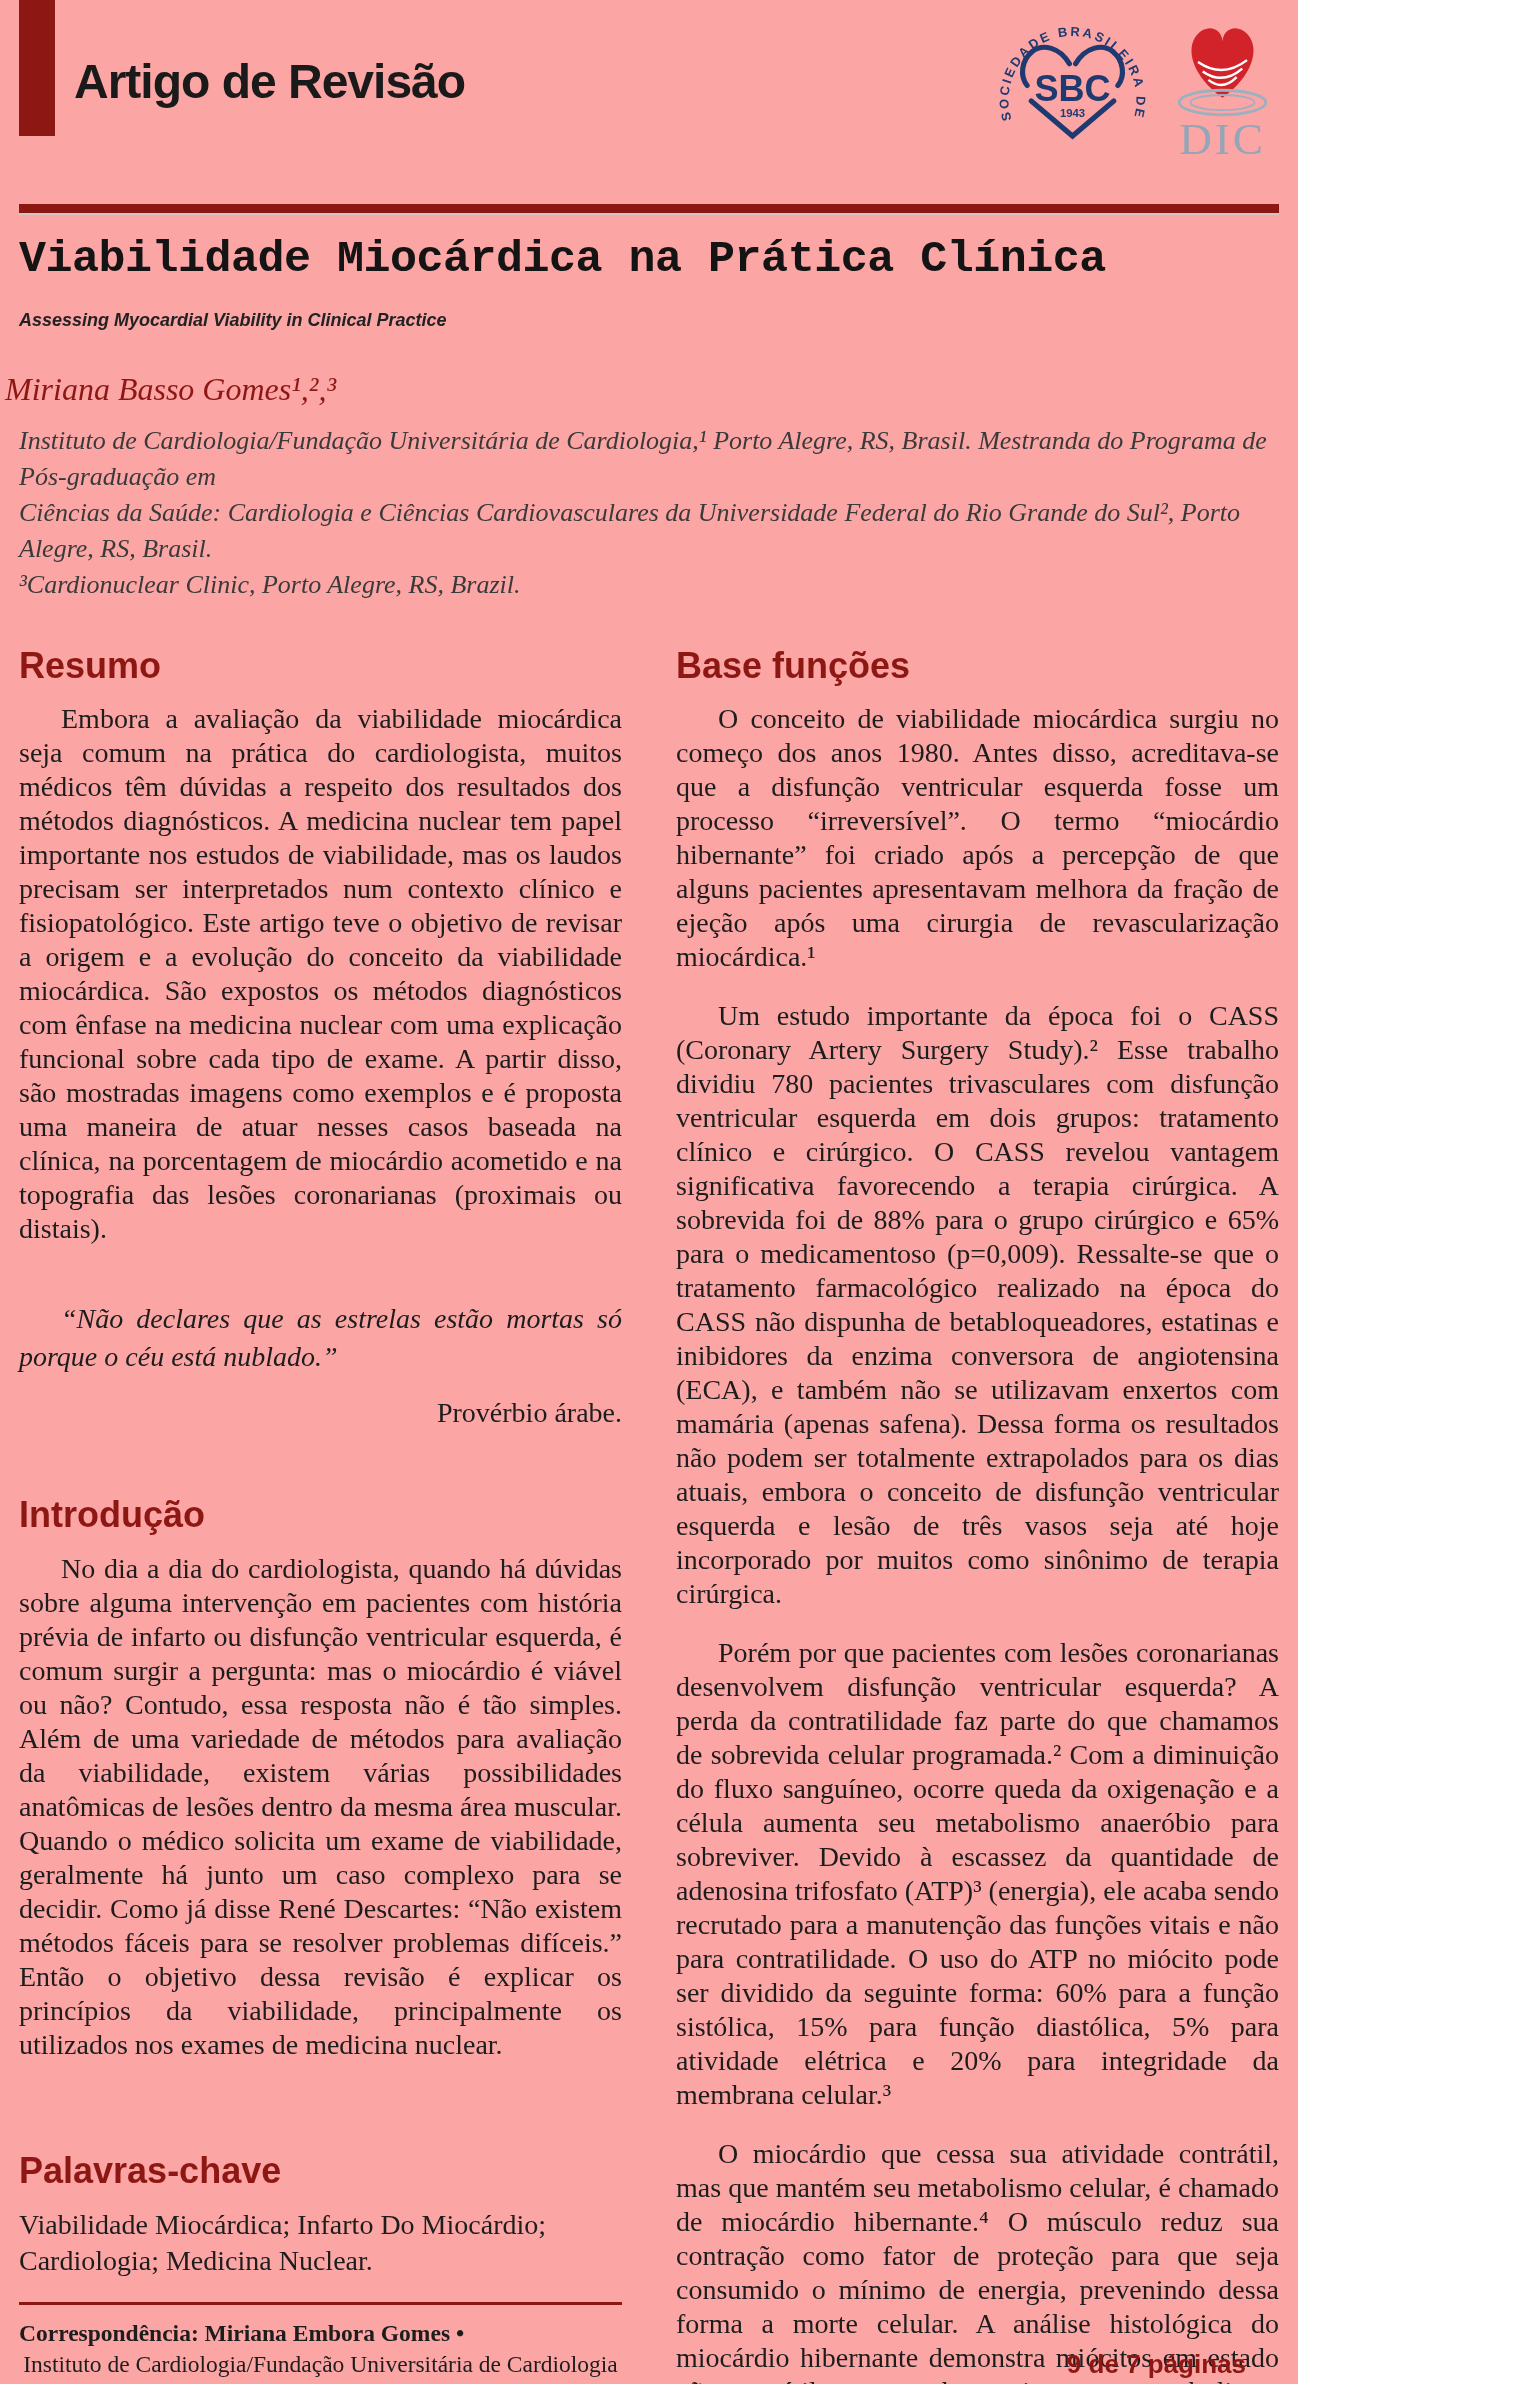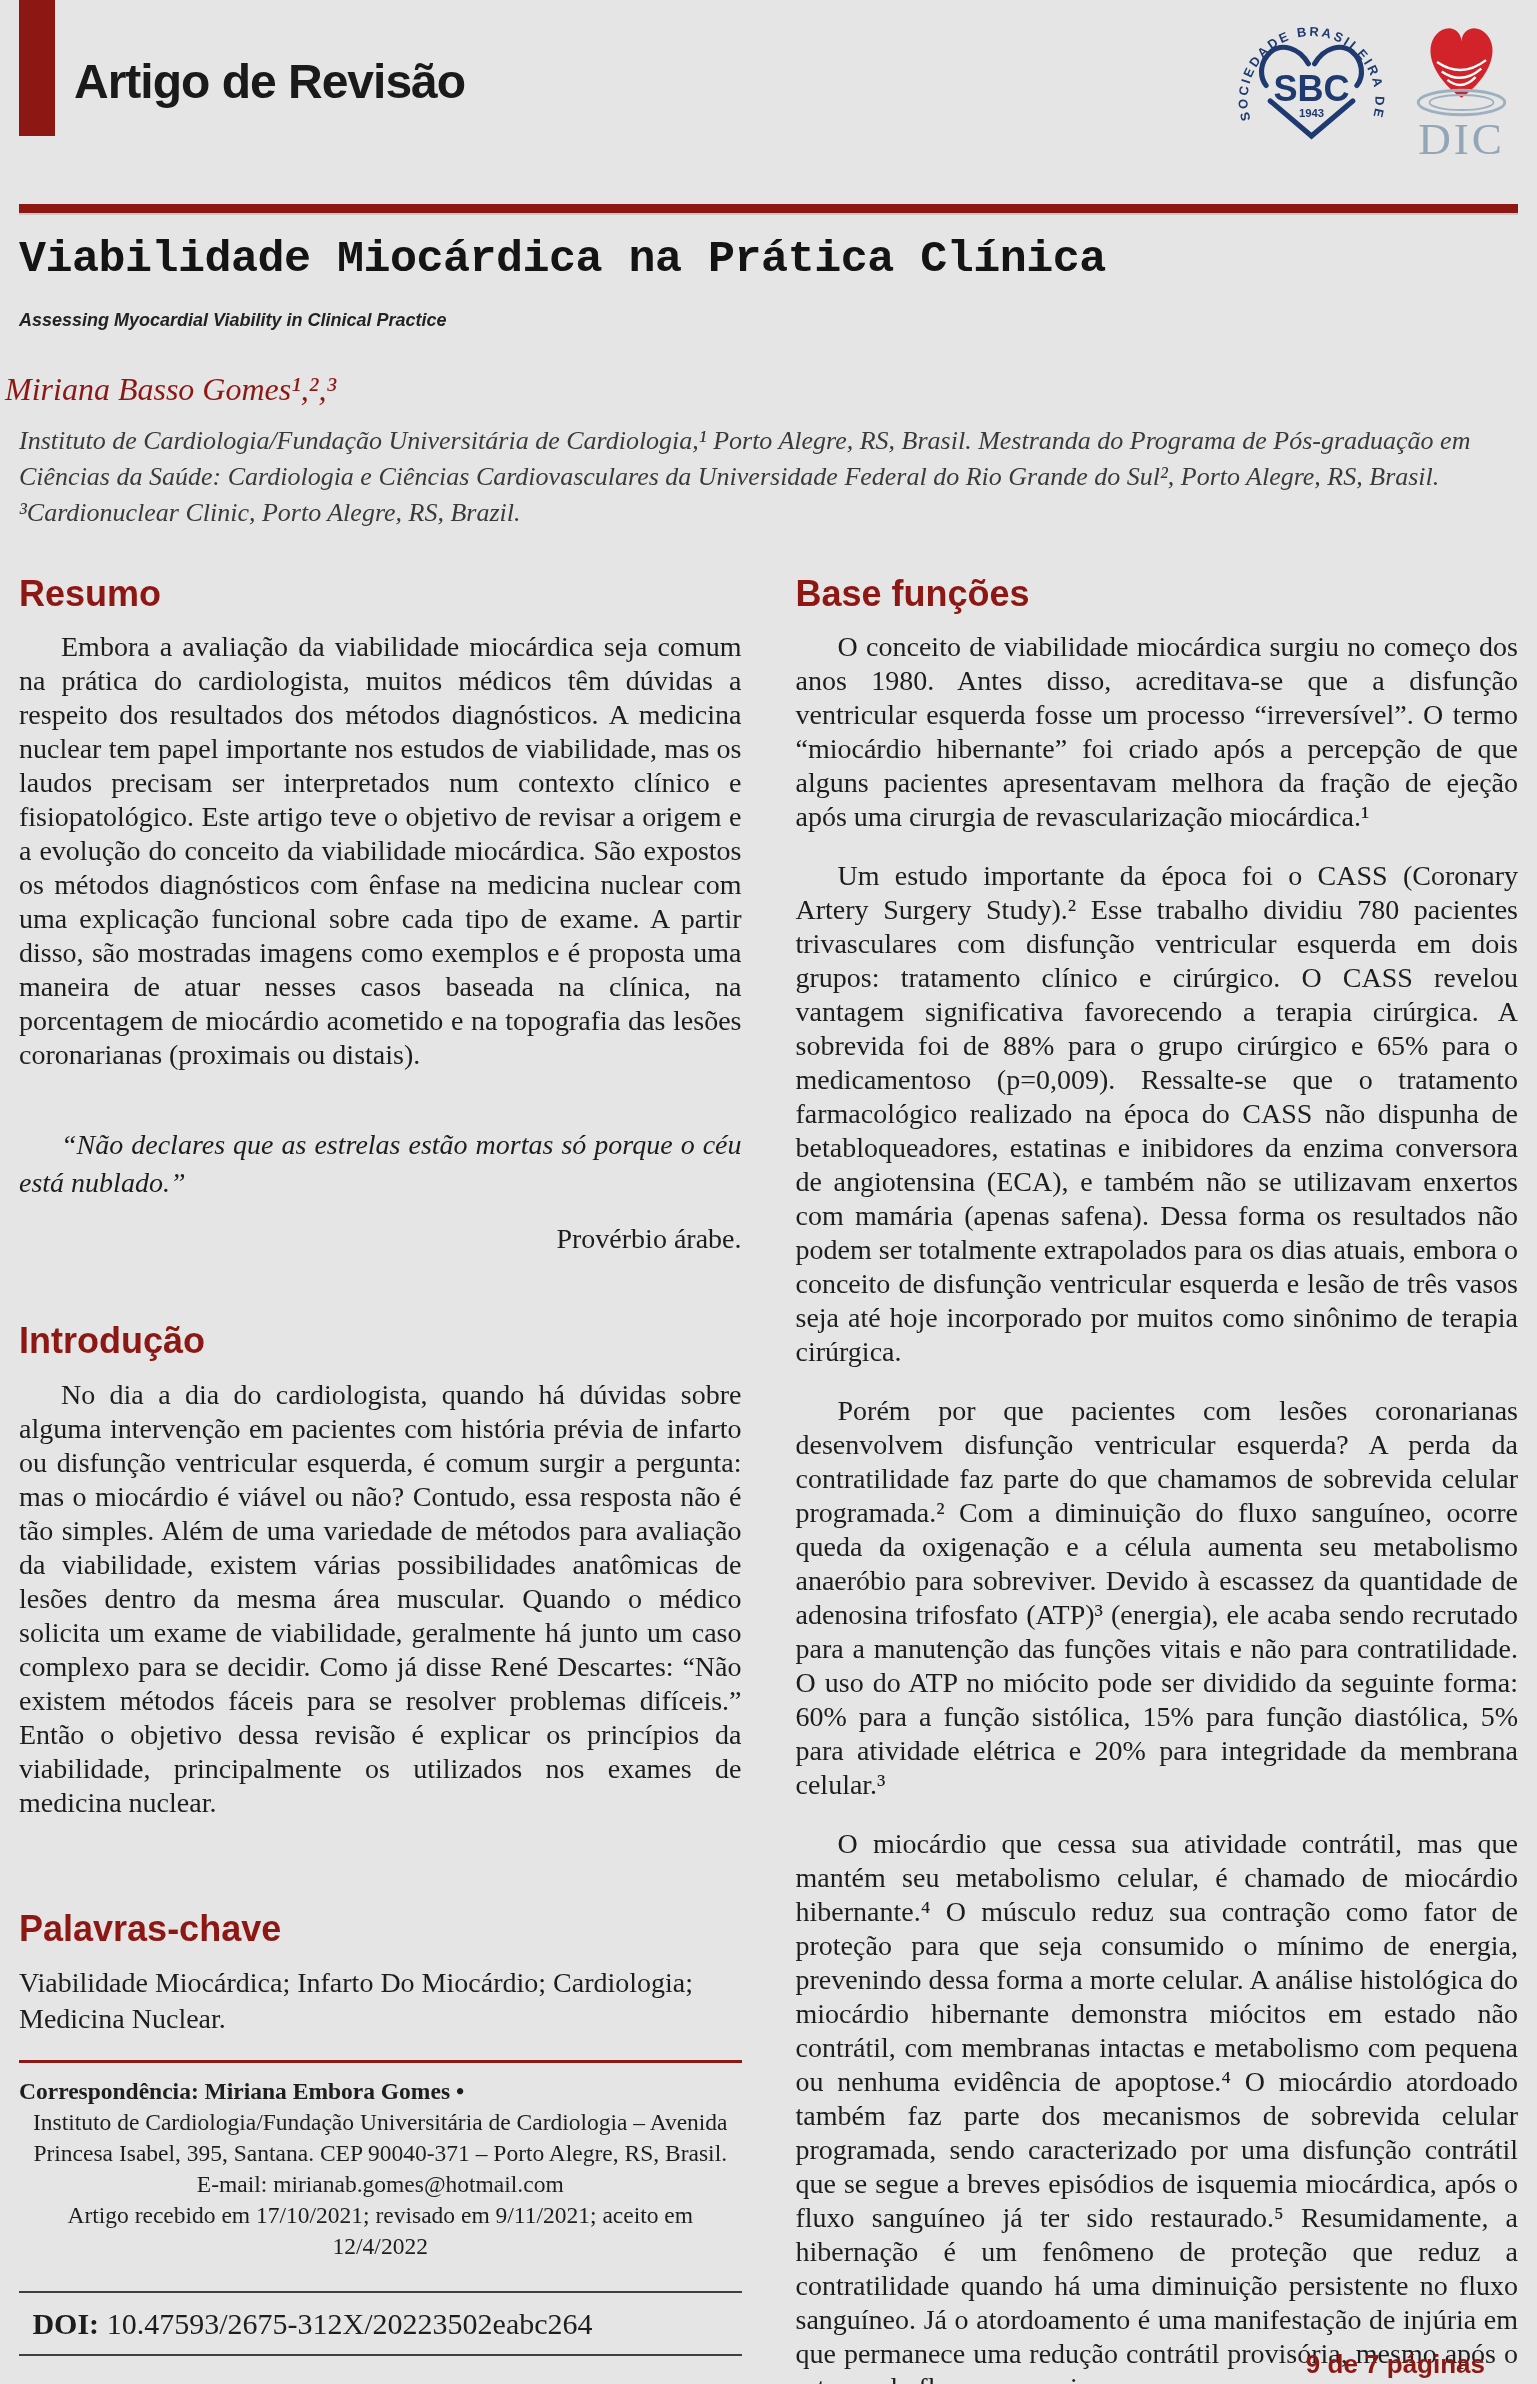--- a/index.html
+++ b/index.html
@@ -1,17 +1,17 @@
 <!DOCTYPE html>
 <html lang="pt"><head>
 <meta charset="utf-8">
 <style>
   :root{ --accent:#8d1712; --navy:#1f3a70; --dicgray:#93a6b8; }
   html,body{ margin:0; padding:0; background:#fff; }
-  .page{ position:relative; width:1537px; height:2384px; background:#e5e5e5;
+  .page{ position:relative; width:1298px; height:2384px; background:#fca5a5;
          font-family:"Liberation Serif", serif; color:#1d1d1d; overflow:hidden; }
 
   
   .masthead{ display:flex; align-items:flex-start; padding:0 19px; height:171px; }
   .red-bar{ width:36px; height:136px; background:var(--accent); flex:none; }
   .kicker{ font-family:"Liberation Sans", sans-serif; font-weight:bold; font-size:48px;
            letter-spacing:-1px; color:#1a1a1a; margin:54px 0 0 19px; }
   .logos{ margin-left:auto; display:flex; align-items:flex-start; gap:11.5px; padding-top:3.8px; }
 
   .head-rule{ margin:33px 19px 0; height:8.6px; background:var(--accent);

